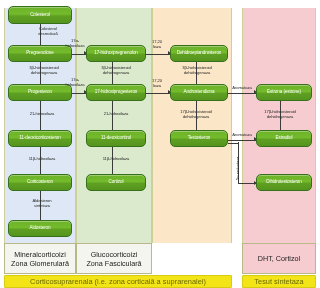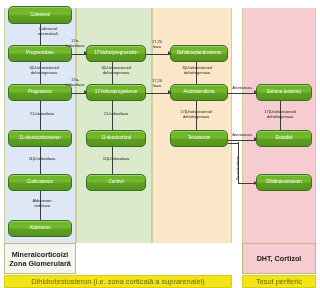--- a/index.html
+++ b/index.html
@@ -22,21 +22,21 @@
   .band.peri{left:242px;width:74px;background:#f6ccd0;}
   .band-border{border-left:1px solid #cfcf9a;border-right:1px solid #cfcf9a;box-sizing:border-box;}
 
   
   .zone{
     position:absolute;top:243px;height:31px;
     box-sizing:border-box;
     border:1px solid #b8b88a;
     display:flex;align-items:center;justify-content:center;
     text-align:center;
-    font-size:7.2px;font-weight:bold;color:#1c1c1c;
+    font-size:7.2px;font-weight:normal;color:#1c1c1c;
     line-height:1.25;
     background:#f4f5ee;
   }
   .zone.glom{left:4px;width:72px;}
   .zone.fasc{left:76px;width:76px;}
   .zone.ret{left:152px;width:80px;}
   .zone.peri{left:242px;width:74px;background:#f6ccd0;}
 
   
   .banner{
@@ -229,18 +229,19 @@
 
   <div class="enz" style="left:248px;top:110px;width:64px;">17β-hidroxisteroid<br>dehidrogenaza</div>
 
   <div class="enz" style="left:228px;top:86px;width:28px;">Aromataza</div>
 
   <div class="enz" style="left:228px;top:133px;width:28px;">Aromataza</div>
 
   <div class="enz vert" style="left:236px;top:180px;">5α-reductaza</div>
 
   <div class="zone glom">Mineralcorticoizi<br>Zona Glomerulară</div>
+  <div class="zone fasc">Glucocorticoizi<br>Zona Fasciculară</div>
   <div class="zone peri">DHT, Cortizol</div>
 
-  <div class="banner left">Dihidrotestosteron (i.e. zona corticală a suprarenalei)</div>
-  <div class="banner right">Tesut periferic</div>
+  <div class="banner left">Corticosuprarenala (i.e. zona corticală a suprarenalei)</div>
+  <div class="banner right">Tesut sintetaza</div>
 
 </div>
 
 </body></html>

